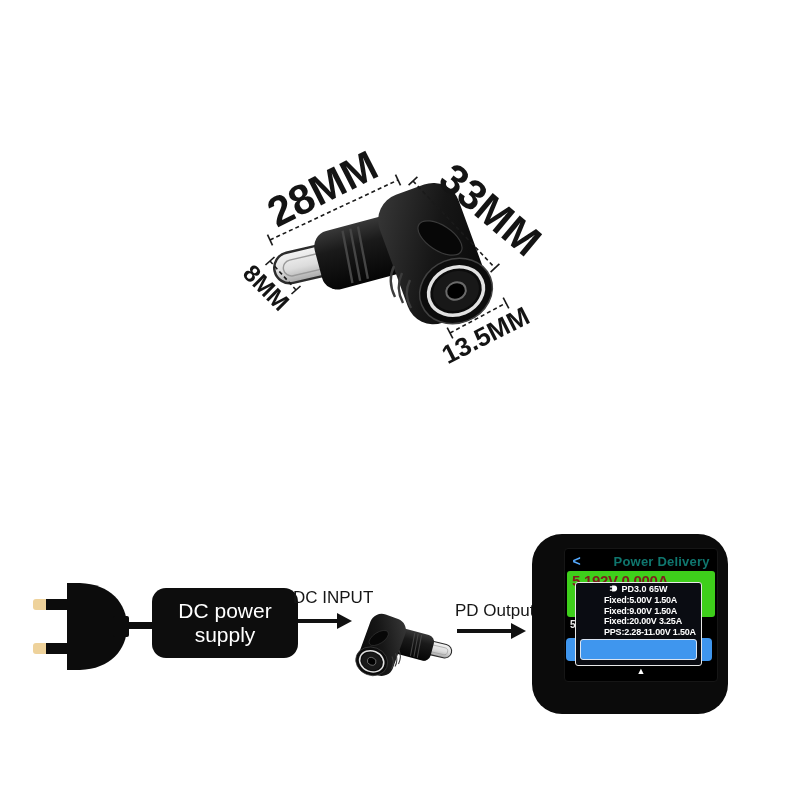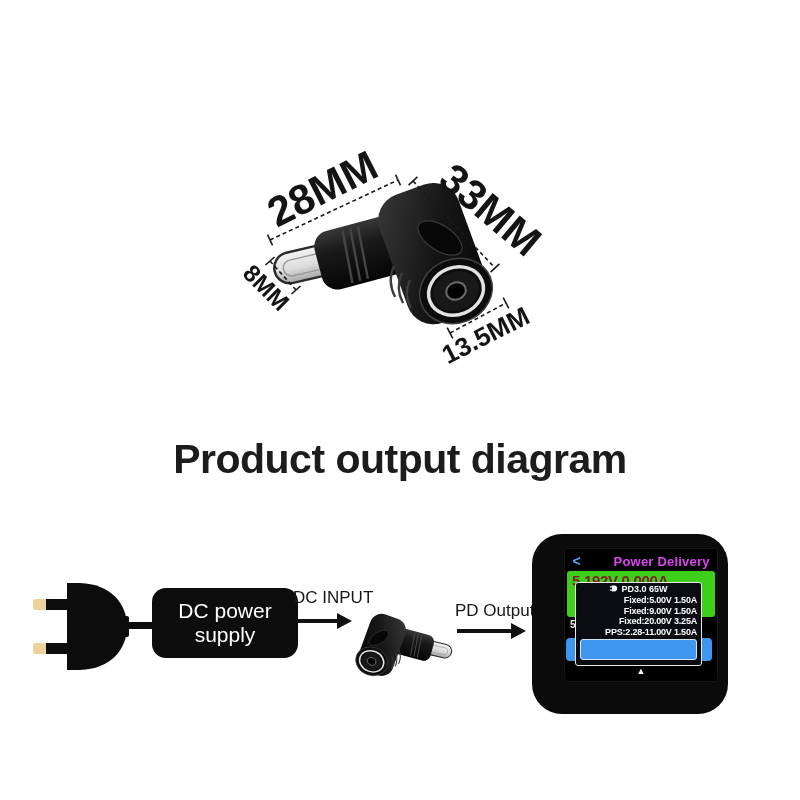--- a/index.html
+++ b/index.html
@@ -19,34 +19,34 @@
   .lbl-dcinput{left:293px;top:588px;}
   .lbl-pdout{left:455px;top:601px;}
 
   
   .tester{left:532px;top:534px;width:196px;height:180px;background:#0b0b0b;border-radius:30px;}
   .screen{position:absolute;left:32px;top:14px;width:152px;height:132px;background:#000;
           border-radius:4px;border:1px solid #161616;box-sizing:content-box;}
   .scr-header{position:absolute;left:0;top:2px;width:152px;height:20px;display:flex;
               align-items:center;justify-content:center;gap:5px;}
   .scr-chevron{color:#55aaff;font-size:14px;font-weight:bold;line-height:1;}
-  .scr-title{color:#d946ef;font-size:13px;font-weight:bold;letter-spacing:0.2px;white-space:nowrap;margin-left:28px;}
+  .scr-title{color:#0f766e;font-size:13px;font-weight:bold;letter-spacing:0.2px;white-space:nowrap;margin-left:28px;}
   .green-block{position:absolute;left:2px;top:22px;width:148px;height:46px;background:#3ecf1b;
                border-radius:3px;overflow:hidden;}
   .reading{color:#7f1d1d;font-size:15px;font-weight:bold;white-space:nowrap;
            padding:1px 0 0 5px;letter-spacing:-0.3px;}
   .partial-row{position:absolute;left:5px;top:70px;color:#e8e8e8;font-size:10px;font-weight:bold;}
   .bg-bluebar{position:absolute;left:1px;top:89px;width:146px;height:23px;background:#3f96ee;
               border-radius:4px;}
   .popup{position:absolute;left:10px;top:33px;width:127px;height:84px;background:#0a0c12;
          border:1.5px solid #e8e8e8;border-radius:3px;box-sizing:border-box;padding:1px 4px 2px 4px;
          display:flex;flex-direction:column;}
   .popup-title{display:flex;align-items:flex-start;justify-content:center;gap:3px;
                color:#fff;font-size:9px;font-weight:bold;line-height:11px;white-space:nowrap;}
-  .popup-row{display:flex;justify-content:flex-end;color:#fff;font-size:9px;font-weight:bold;
+  .popup-row{display:flex;justify-content:flex-start;color:#fff;font-size:9px;font-weight:bold;
              line-height:10.5px;white-space:nowrap;letter-spacing:-0.2px;padding-left:24px;}
   .popup-bluebar{margin-top:2px;height:19px;background:#3f96ee;border:1px solid #d9e4f2;
                  border-radius:3px;}
   .nav-hint{position:absolute;left:0;top:116px;width:152px;text-align:center;color:#fff;
             font-size:9px;line-height:12px;}
 </style>
 </head>
 <body>
 
 <div class="canvas">
@@ -127,21 +127,20 @@
     </g>
 
     <g fill="#141414" font-family="Liberation Sans, DejaVu Sans, sans-serif" font-weight="bold">
       <text x="95" y="75" font-size="42" text-anchor="middle" transform="rotate(-27 95 62)">28MM</text>
       <text x="262" y="96" font-size="42" text-anchor="middle" transform="rotate(40 262 82)">33MM</text>
       <text x="38" y="168" font-size="24" text-anchor="middle" transform="rotate(45 38 160)">8MM</text>
       <text x="258" y="216" font-size="26" text-anchor="middle" transform="rotate(-27 258 208)">13.5MM</text>
     </g>
   </svg>
 
-  <div class="abs page-title">Product output diagram</div>
 
   <svg class="abs" style="left:25px;top:575px;" width="135" height="105" viewBox="0 0 135 105">
     <rect x="8" y="24" width="15" height="11" rx="3" fill="#eed29b"></rect>
     <rect x="8" y="68" width="15" height="11" rx="3" fill="#eed29b"></rect>
     <rect x="21" y="24" width="23" height="11" fill="#0c0c0c"></rect>
     <rect x="21" y="68" width="23" height="11" fill="#0c0c0c"></rect>
     <path d="M42,8 h13 c30,1 47,20 47,43.5 c0,23.5-17,42.5-47,43.5 h-13 z" fill="#0c0c0c"></path>
     <rect x="88" y="41" width="16" height="21" rx="2" fill="#0c0c0c"></rect>
     <rect x="100" y="47" width="32" height="7" fill="#0c0c0c"></rect>
   </svg>

